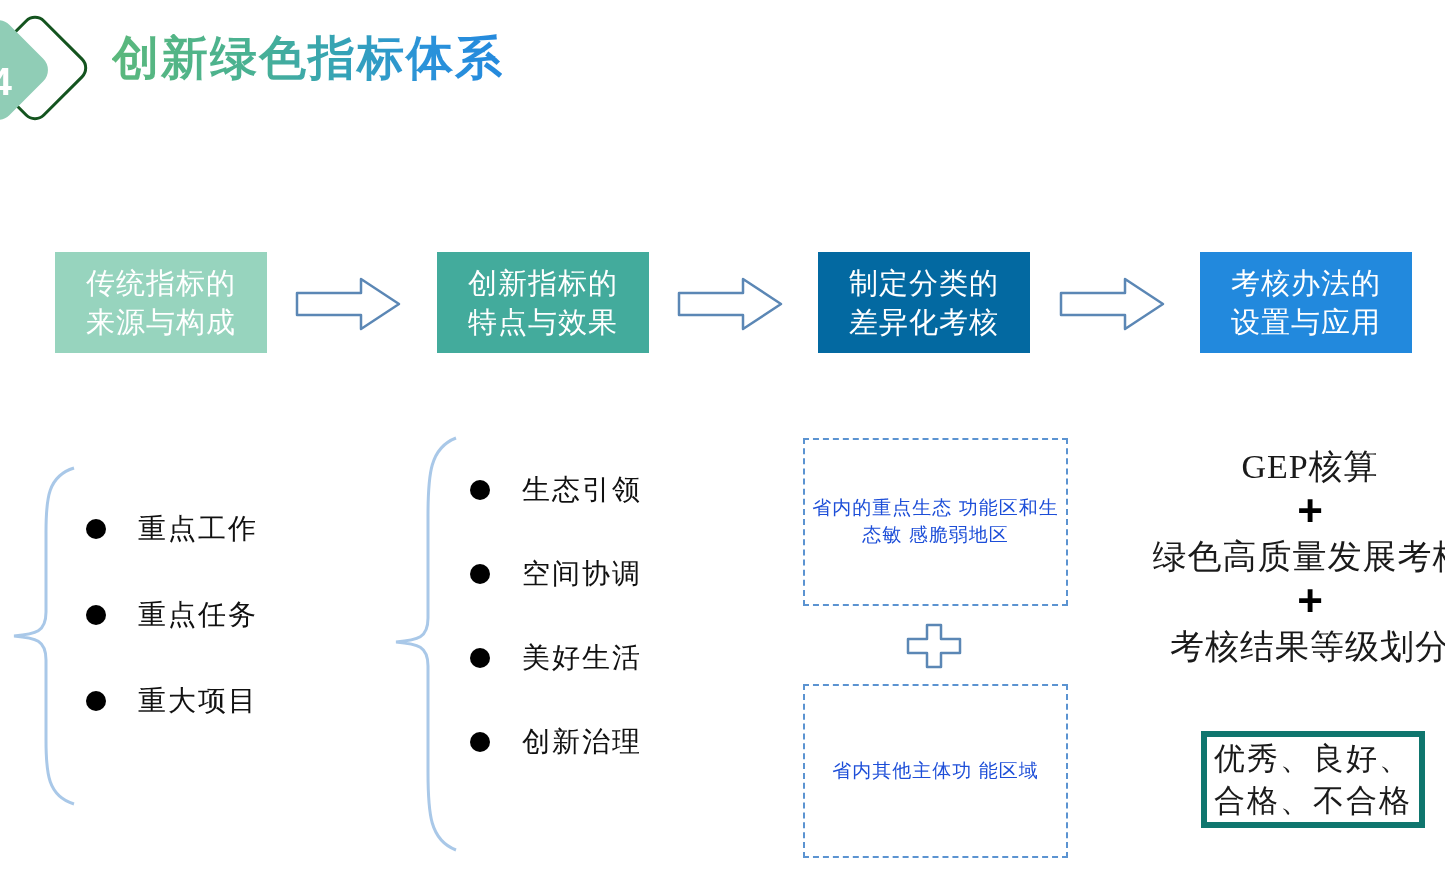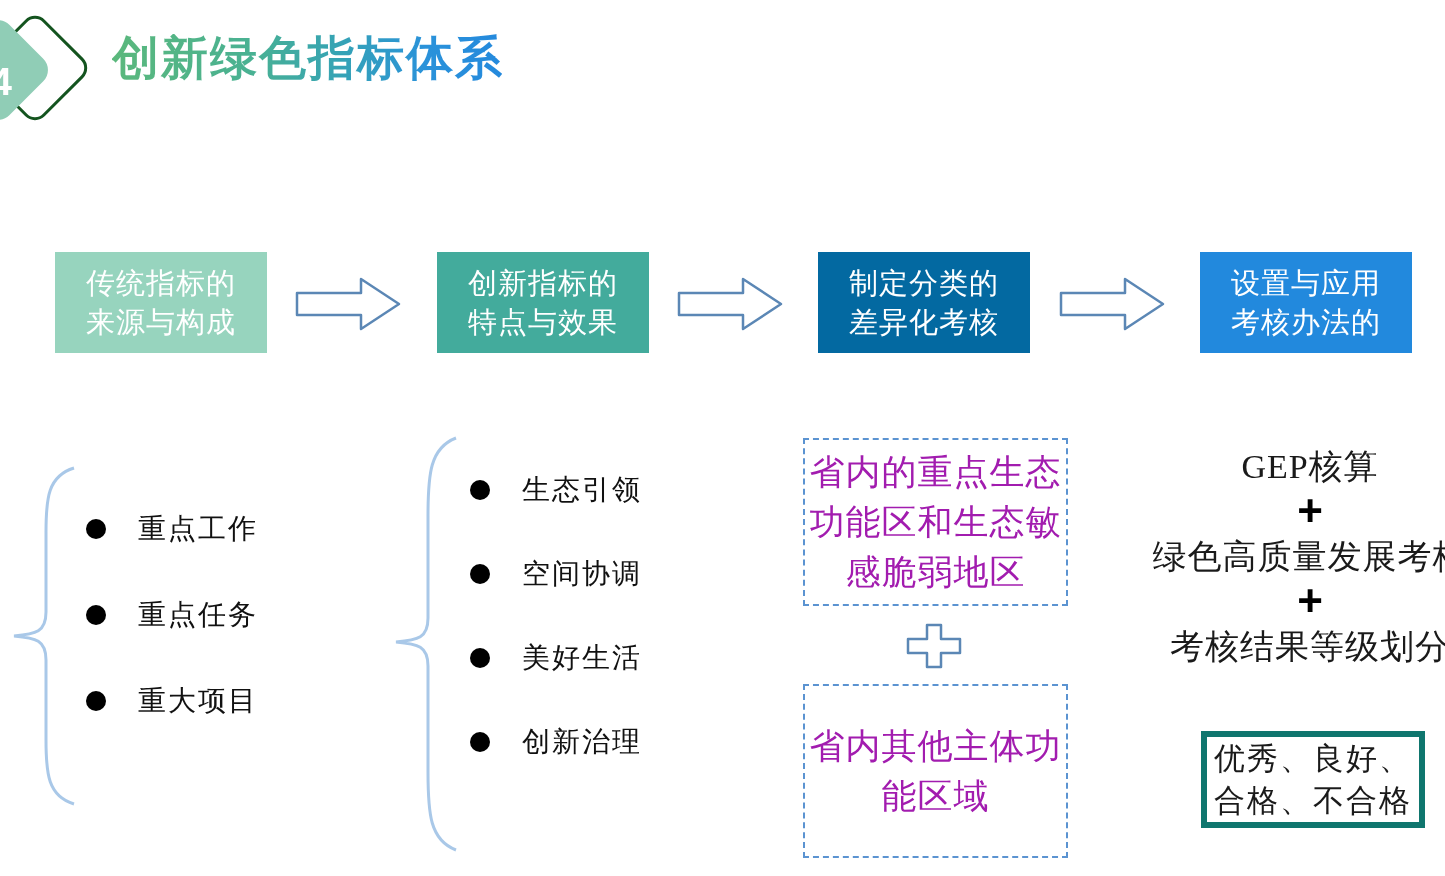--- a/index.html
+++ b/index.html
@@ -142,22 +142,22 @@
   #col2-list { left: 470px; top: 448px; }
   #col2-list li { height: 84px; }
 
   
   .dashed-box {
     position: absolute;
     border: 2px dashed #5b93d1;
     display: flex;
     align-items: center;
     justify-content: center;
-    color: #a21caf;
-    font-size: 35px;
+    color: #1d4ed8;
+    font-size: 19px;
     line-height: 1.42;
     text-align: center;
     box-sizing: border-box;
     letter-spacing: 1px;
   }
   #dashed-box-1 { left: 803px; top: 438px; width: 265px; height: 168px; }
   #dashed-box-2 { left: 803px; top: 684px; width: 265px; height: 174px; }
   #plus-connector {
     position: absolute;
     left: 905px;
@@ -250,22 +250,22 @@
       <span>差异化考核</span>
     </span>
   </div>
 
   <svg class="flow-arrow" id="flow-arrow-3" viewBox="0 0 110 58">
     <polygon points="4,18 68,18 68,4 106,29 68,54 68,40 4,40" fill="#ffffff" stroke="#5b87b5" stroke-width="2.5" stroke-linejoin="round"></polygon>
   </svg>
 
   <div class="flow-box" id="flow-box-4">
     <span class="lines">
+      <span>考核办法的</span>
       <span>设置与应用</span>
-      <span>考核办法的</span>
     </span>
   </div>
 
   <svg class="brace" id="brace-1" style="left:8px; top:462px; width:72px; height:348px;" viewBox="0 0 72 348">
     <path d="M66 6 C 40 14, 38 36, 38 70 L38 150 C38 170, 28 172, 6 174 C28 176, 38 178, 38 198 L38 278 C38 312, 40 334, 66 342" fill="none" stroke="#a9c8e8" stroke-width="3"></path>
   </svg>
 
   <ul class="bullet-list" id="col1-list">
     <li>
       <span class="dot"></span>

